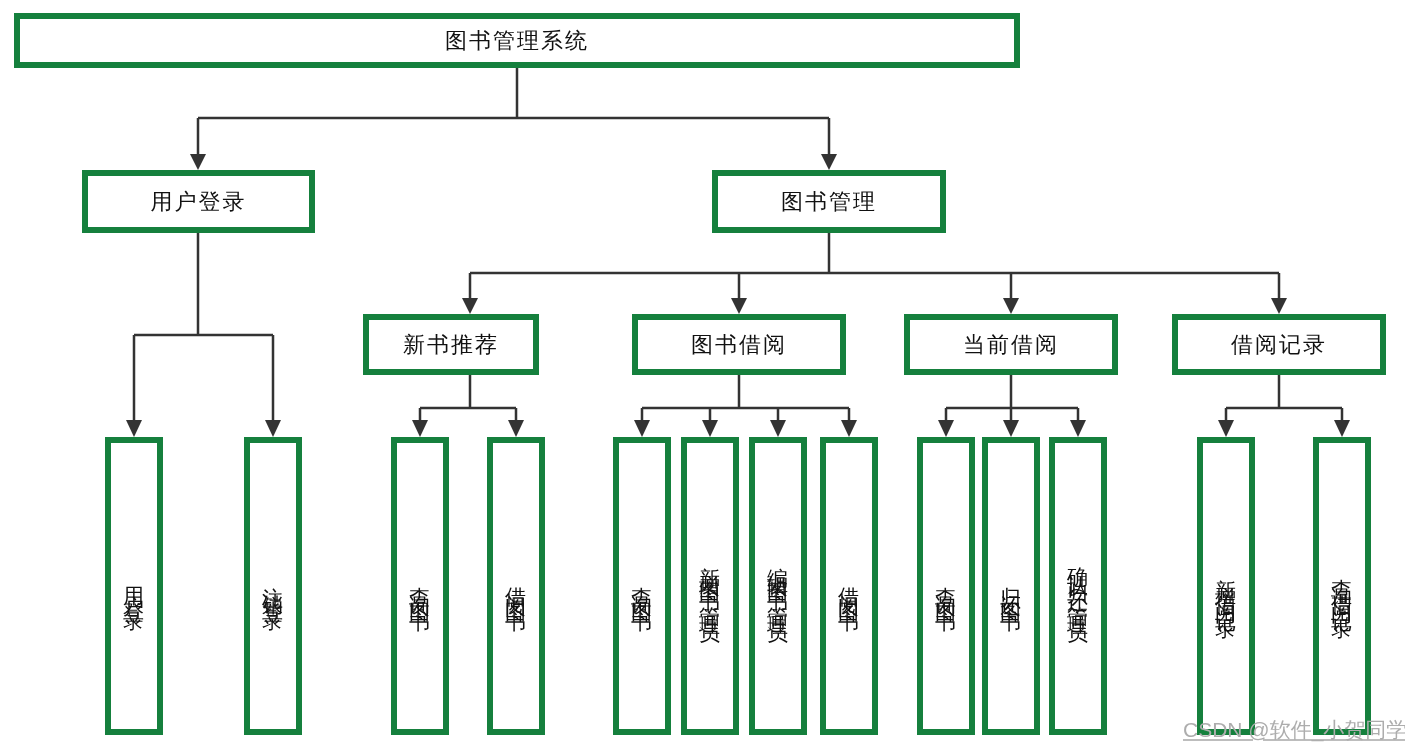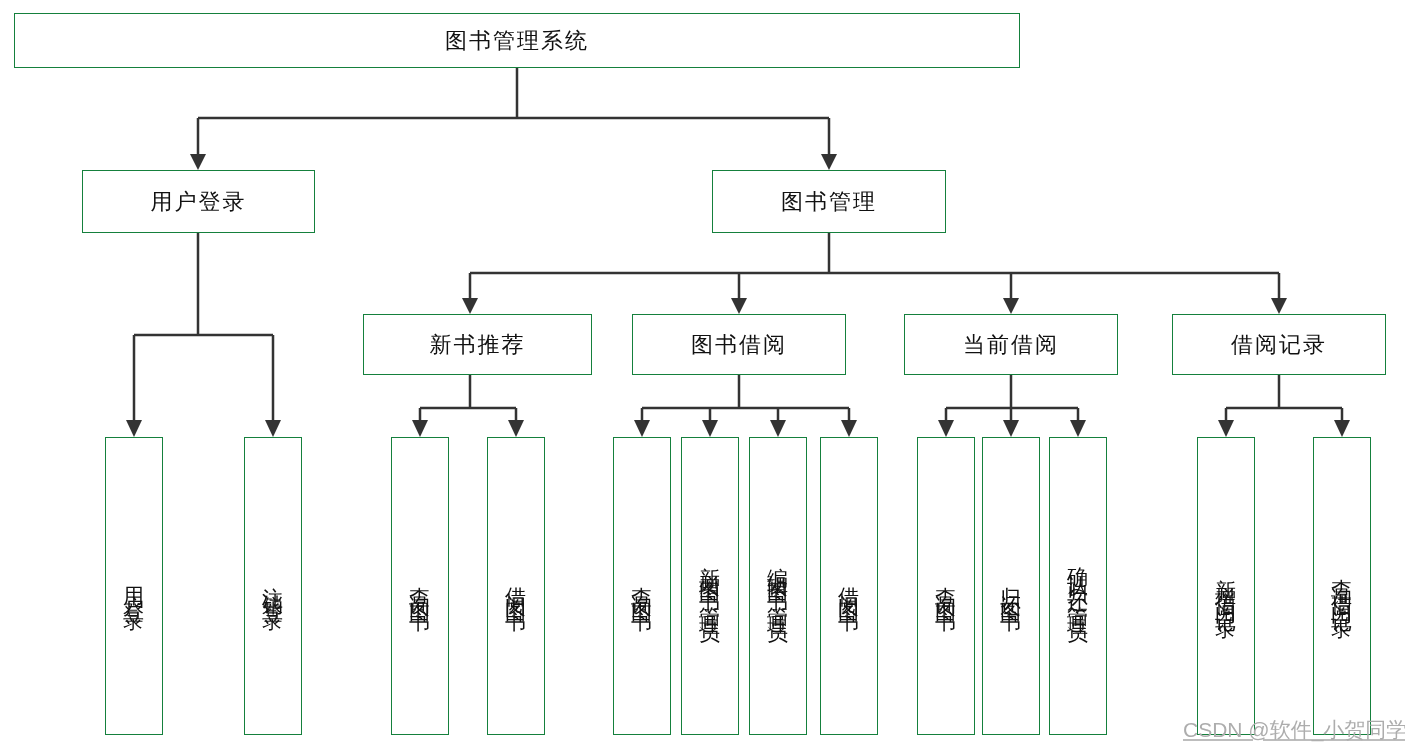--- a/index.html
+++ b/index.html
@@ -14,21 +14,21 @@
   .connectors {
     position: absolute;
     left: 0; top: 0;
     width: 1405px; height: 747px;
     pointer-events: none;
   }
   .node {
     position: absolute;
     box-sizing: border-box;
     background: #ffffff;
-    border: 1px solid #15803d;
+    border: 6px solid #15803d;
     display: flex;
     align-items: center;
     justify-content: center;
     color: #111111;
   }
   .hnode { font-size: 22px; letter-spacing: 2px; white-space: nowrap; }
   .root  { font-size: 22px; }
   .vnode span {
     writing-mode: vertical-rl;
     font-size: 21px;
@@ -116,21 +116,21 @@
     <span>图书管理系统</span>
   </div>
 
   <div class="node hnode" style="left:82px; top:170px; width:233px; height:63px;">
     <span>用户登录</span>
   </div>
   <div class="node hnode" style="left:712px; top:170px; width:234px; height:63px;">
     <span>图书管理</span>
   </div>
 
-  <div class="node hnode" style="left:363px; top:314px; width:229px; height:61px;">
+  <div class="node hnode" style="left:363px; top:314px; width:176px; height:61px;">
     <span>新书推荐</span>
   </div>
   <div class="node hnode" style="left:904px; top:314px; width:214px; height:61px;">
     <span>当前借阅</span>
   </div>
   <div class="node hnode" style="left:632px; top:314px; width:214px; height:61px;">
     <span>图书借阅</span>
   </div>
   <div class="node hnode" style="left:1172px; top:314px; width:214px; height:61px;">
     <span>借阅记录</span>

